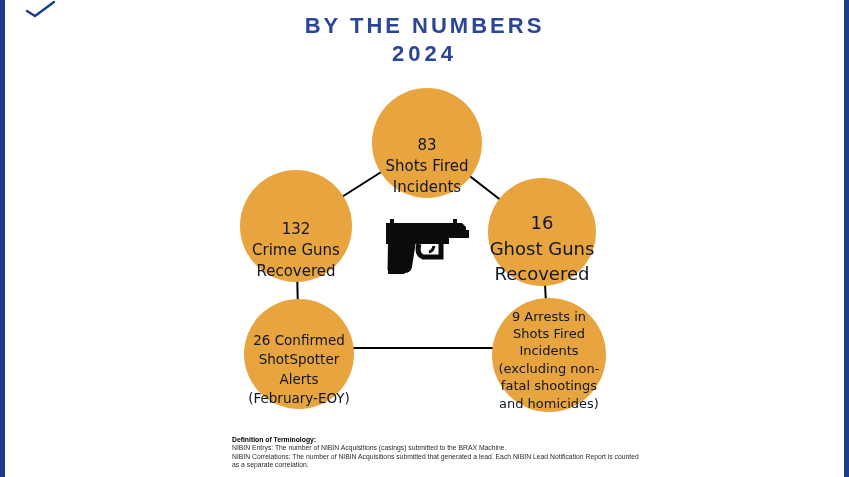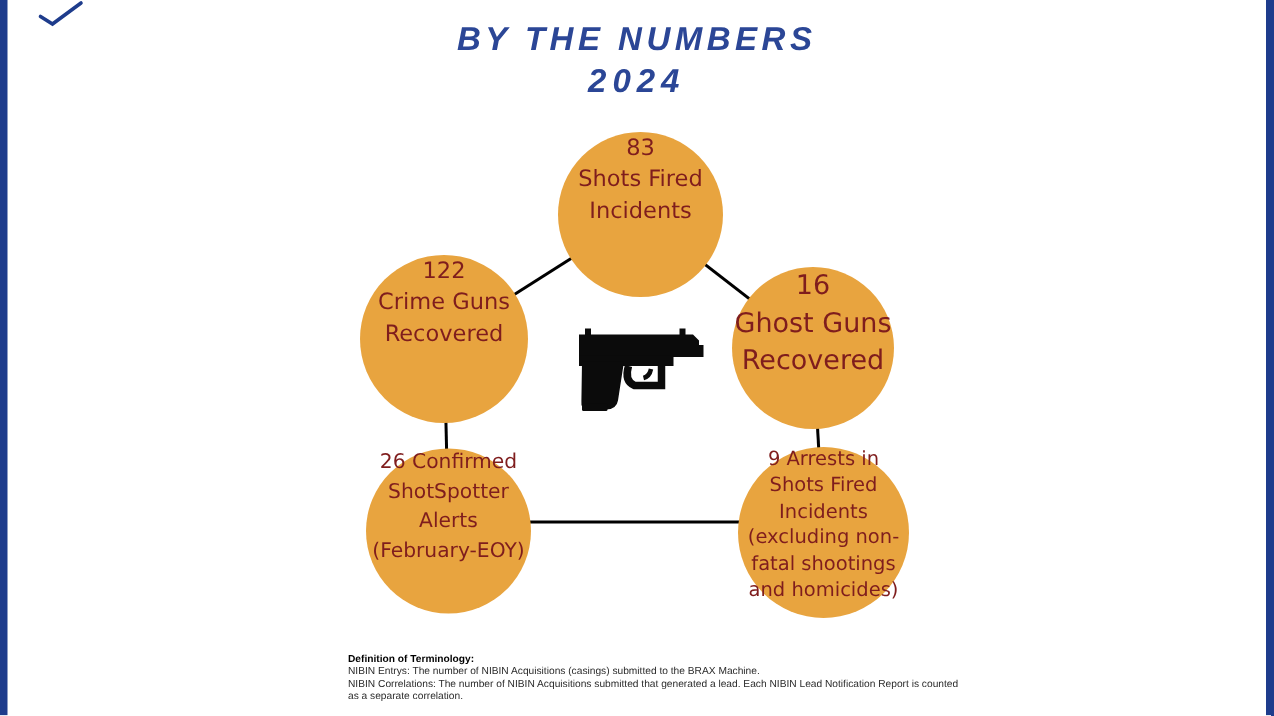--- a/index.html
+++ b/index.html
@@ -6,29 +6,29 @@
   .canvas{
     position:relative;width:849px;height:477px;background:#ffffff;overflow:hidden;
     font-family:"Liberation Sans",sans-serif;
   }
   .edge-bar{position:absolute;top:0;bottom:0;width:5px;background:#1e3c8c;}
   .edge-bar.left{left:0;}
   .edge-bar.right{right:0;}
   .corner-mark{position:absolute;left:24px;top:0px;}
   .title-block{
     position:absolute;left:0;right:0;top:12px;text-align:center;
-    color:#2b4696;font-weight:bold;font-style:italic;
+    color:#2b4696;font-weight:bold;
   }
   .title-line1{font-size:22px;letter-spacing:3px;line-height:1.25;}
   .title-line2{font-size:22px;letter-spacing:4px;line-height:1.25;}
   .connectors{position:absolute;left:0;top:0;}
   .node{
     position:absolute;border-radius:50%;background:#e8a43f;
-    display:flex;align-items:flex-start;justify-content:center;text-align:center;
-    color:#7f1d1d;font-family:"DejaVu Sans","Liberation Sans",sans-serif;
+    display:flex;align-items:flex-end;justify-content:center;text-align:center;
+    color:#0f172a;font-family:"DejaVu Sans","Liberation Sans",sans-serif;
   }
   .node .txt{white-space:pre-line;}
   #node-shots{left:372px;top:88px;width:110px;height:110px;font-size:15px;line-height:1.4;}
   #node-crime{left:240px;top:170px;width:112px;height:112px;font-size:15px;line-height:1.4;}
   #node-ghost{left:488px;top:178px;width:108px;height:108px;font-size:18px;line-height:1.4;}
   #node-shotspotter{left:244px;top:299px;width:110px;height:110px;font-size:13.5px;line-height:1.45;}
   #node-nibin{left:376px;top:299px;width:112px;height:112px;font-size:14px;line-height:1.35;}
   #node-nibin .gap{height:9px;}
   #node-arrests{left:492px;top:298px;width:114px;height:114px;font-size:13px;line-height:1.34;}
   .pistol{position:absolute;left:381px;top:212px;}
@@ -68,21 +68,21 @@
     </g>
   </svg>
 
   <div class="node" id="node-shots">
     <div class="txt">83
 Shots Fired
 Incidents</div>
   </div>
 
   <div class="node" id="node-crime">
-    <div class="txt">122
+    <div class="txt">132
 Crime Guns
 Recovered</div>
   </div>
 
   <div class="node" id="node-ghost">
     <div class="txt">16
 Ghost Guns
 Recovered</div>
   </div>
 

